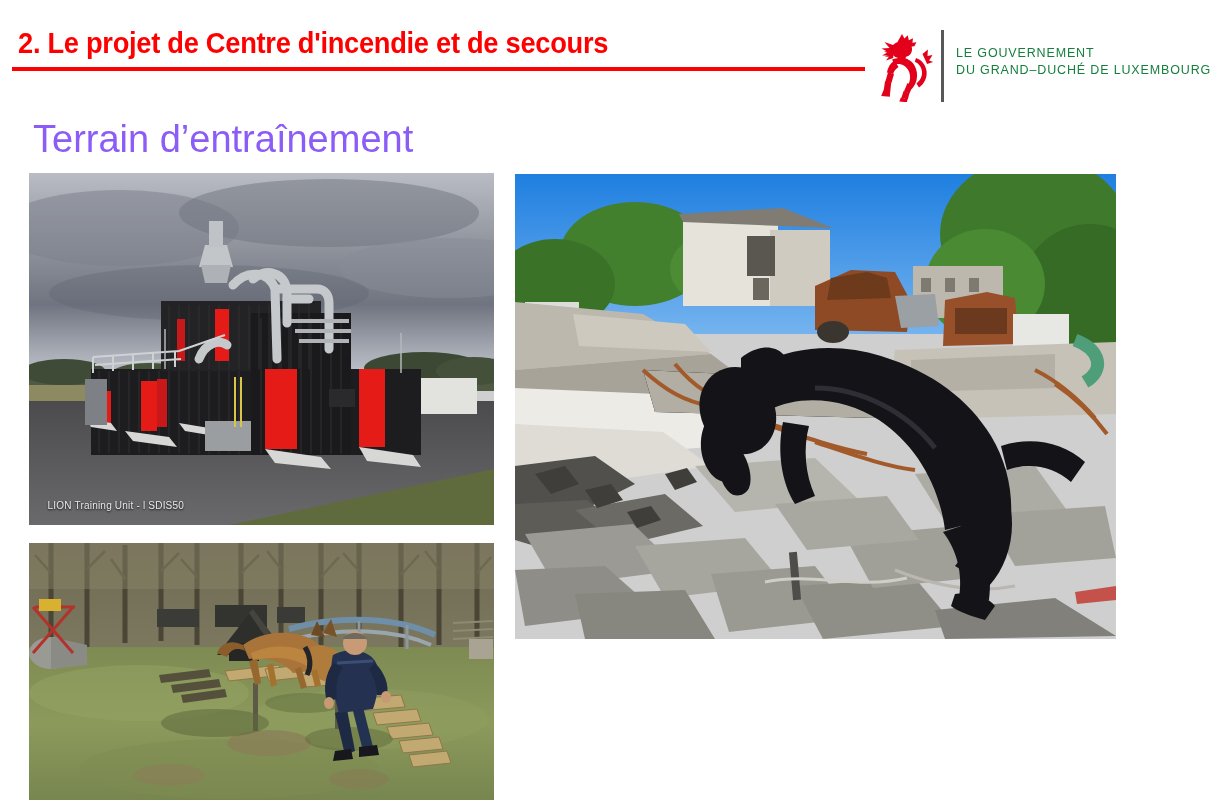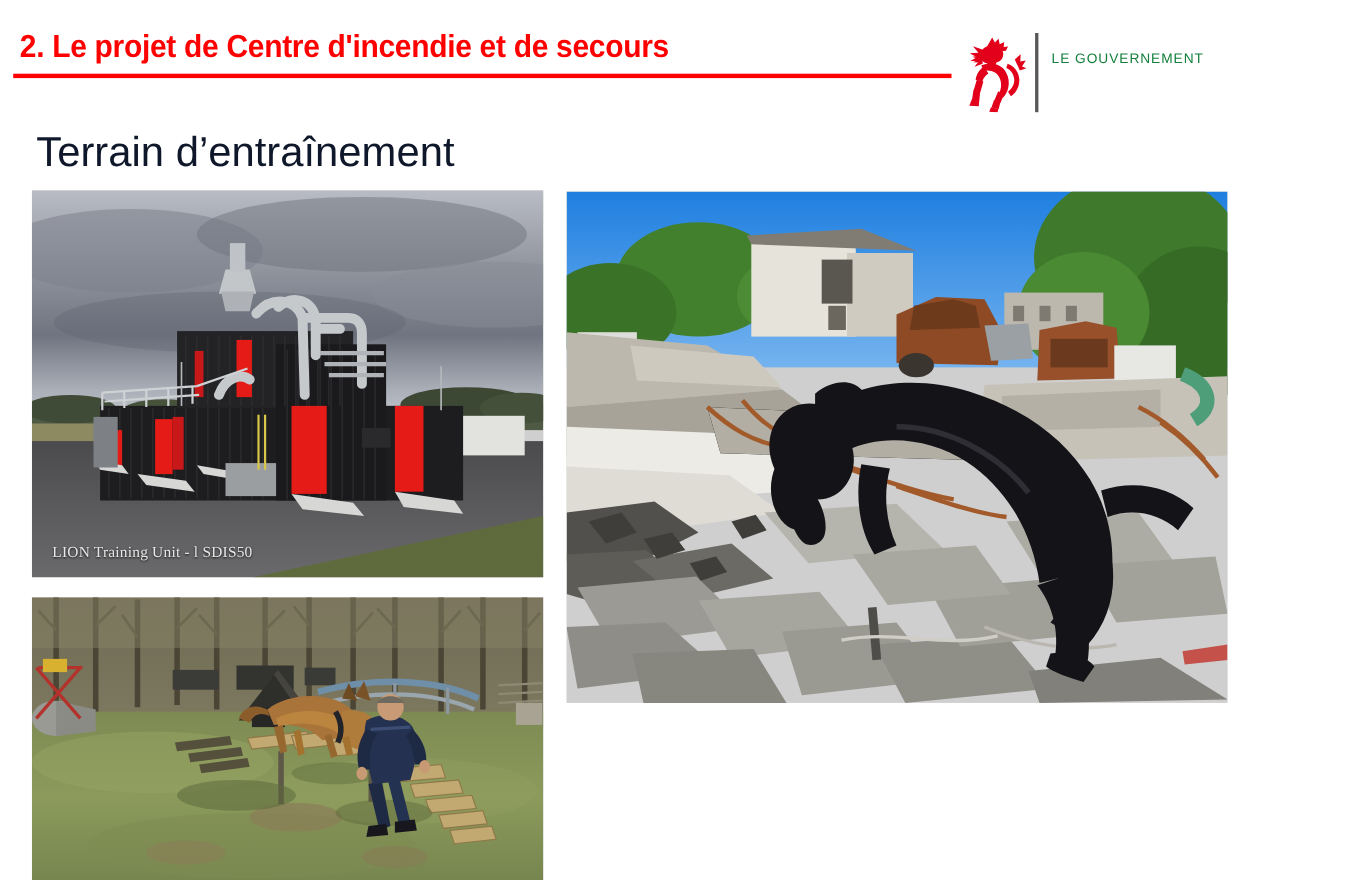--- a/index.html
+++ b/index.html
@@ -81,21 +81,21 @@
   }
   #gov-logo-text div { white-space: nowrap; }
 
   
   #subtitle {
     position: absolute;
     left: 33px;
     top: 116px;
     font-size: 38px;
     line-height: 46px;
-    color: #0f172a;
+    color: #8b5cf6;
     font-family: "Liberation Sans", sans-serif;
     white-space: nowrap;
   }
 
   
   .photo {
     position: absolute;
     overflow: hidden;
     background: #cfcfcf;
   }
@@ -120,22 +120,22 @@
   .photo-inner {
     position: absolute;
     left: 0; top: 0;
     width: 100%; height: 100%;
   }
   .photo-caption {
     position: absolute;
     left: 4%;
     bottom: 4%;
     color: #e8e8e8;
-    font-size: 14px;
-    font-family: Liberation Serif, serif;
+    font-size: 10px;
+    font-family: Liberation Sans, sans-serif;
     letter-spacing: 0.2px;
     text-shadow: 0 1px 2px rgba(0,0,0,.9);
     white-space: nowrap;
   }
 </style>
 </head>
 <body>
 
 <div id="slide-header">
 
@@ -174,20 +174,21 @@
 
           <path d="M50.5 26.0 l5.4-4.6 -0.4 6.6 5.0-1.0 -3.4 5.4 4.0 1.6 -6.0 2.0 z"></path>
         </g>
       </svg>
     </span>
 
     <div id="logo-divider"></div>
 
     <div id="gov-logo-text">
       <div>LE GOUVERNEMENT</div>
+      <div>DU GRAND–DUCHÉ DE LUXEMBOURG</div>
     </div>
   </div>
 </div>
 
 <div id="subtitle">Terrain d’entraînement</div>
 
 <div class="photo" id="photo-training-unit">
   <svg class="photo-inner" viewBox="0 0 465 352" preserveAspectRatio="none">
     <defs>
       <linearGradient id="skyG" x1="0" y1="0" x2="0" y2="1">

